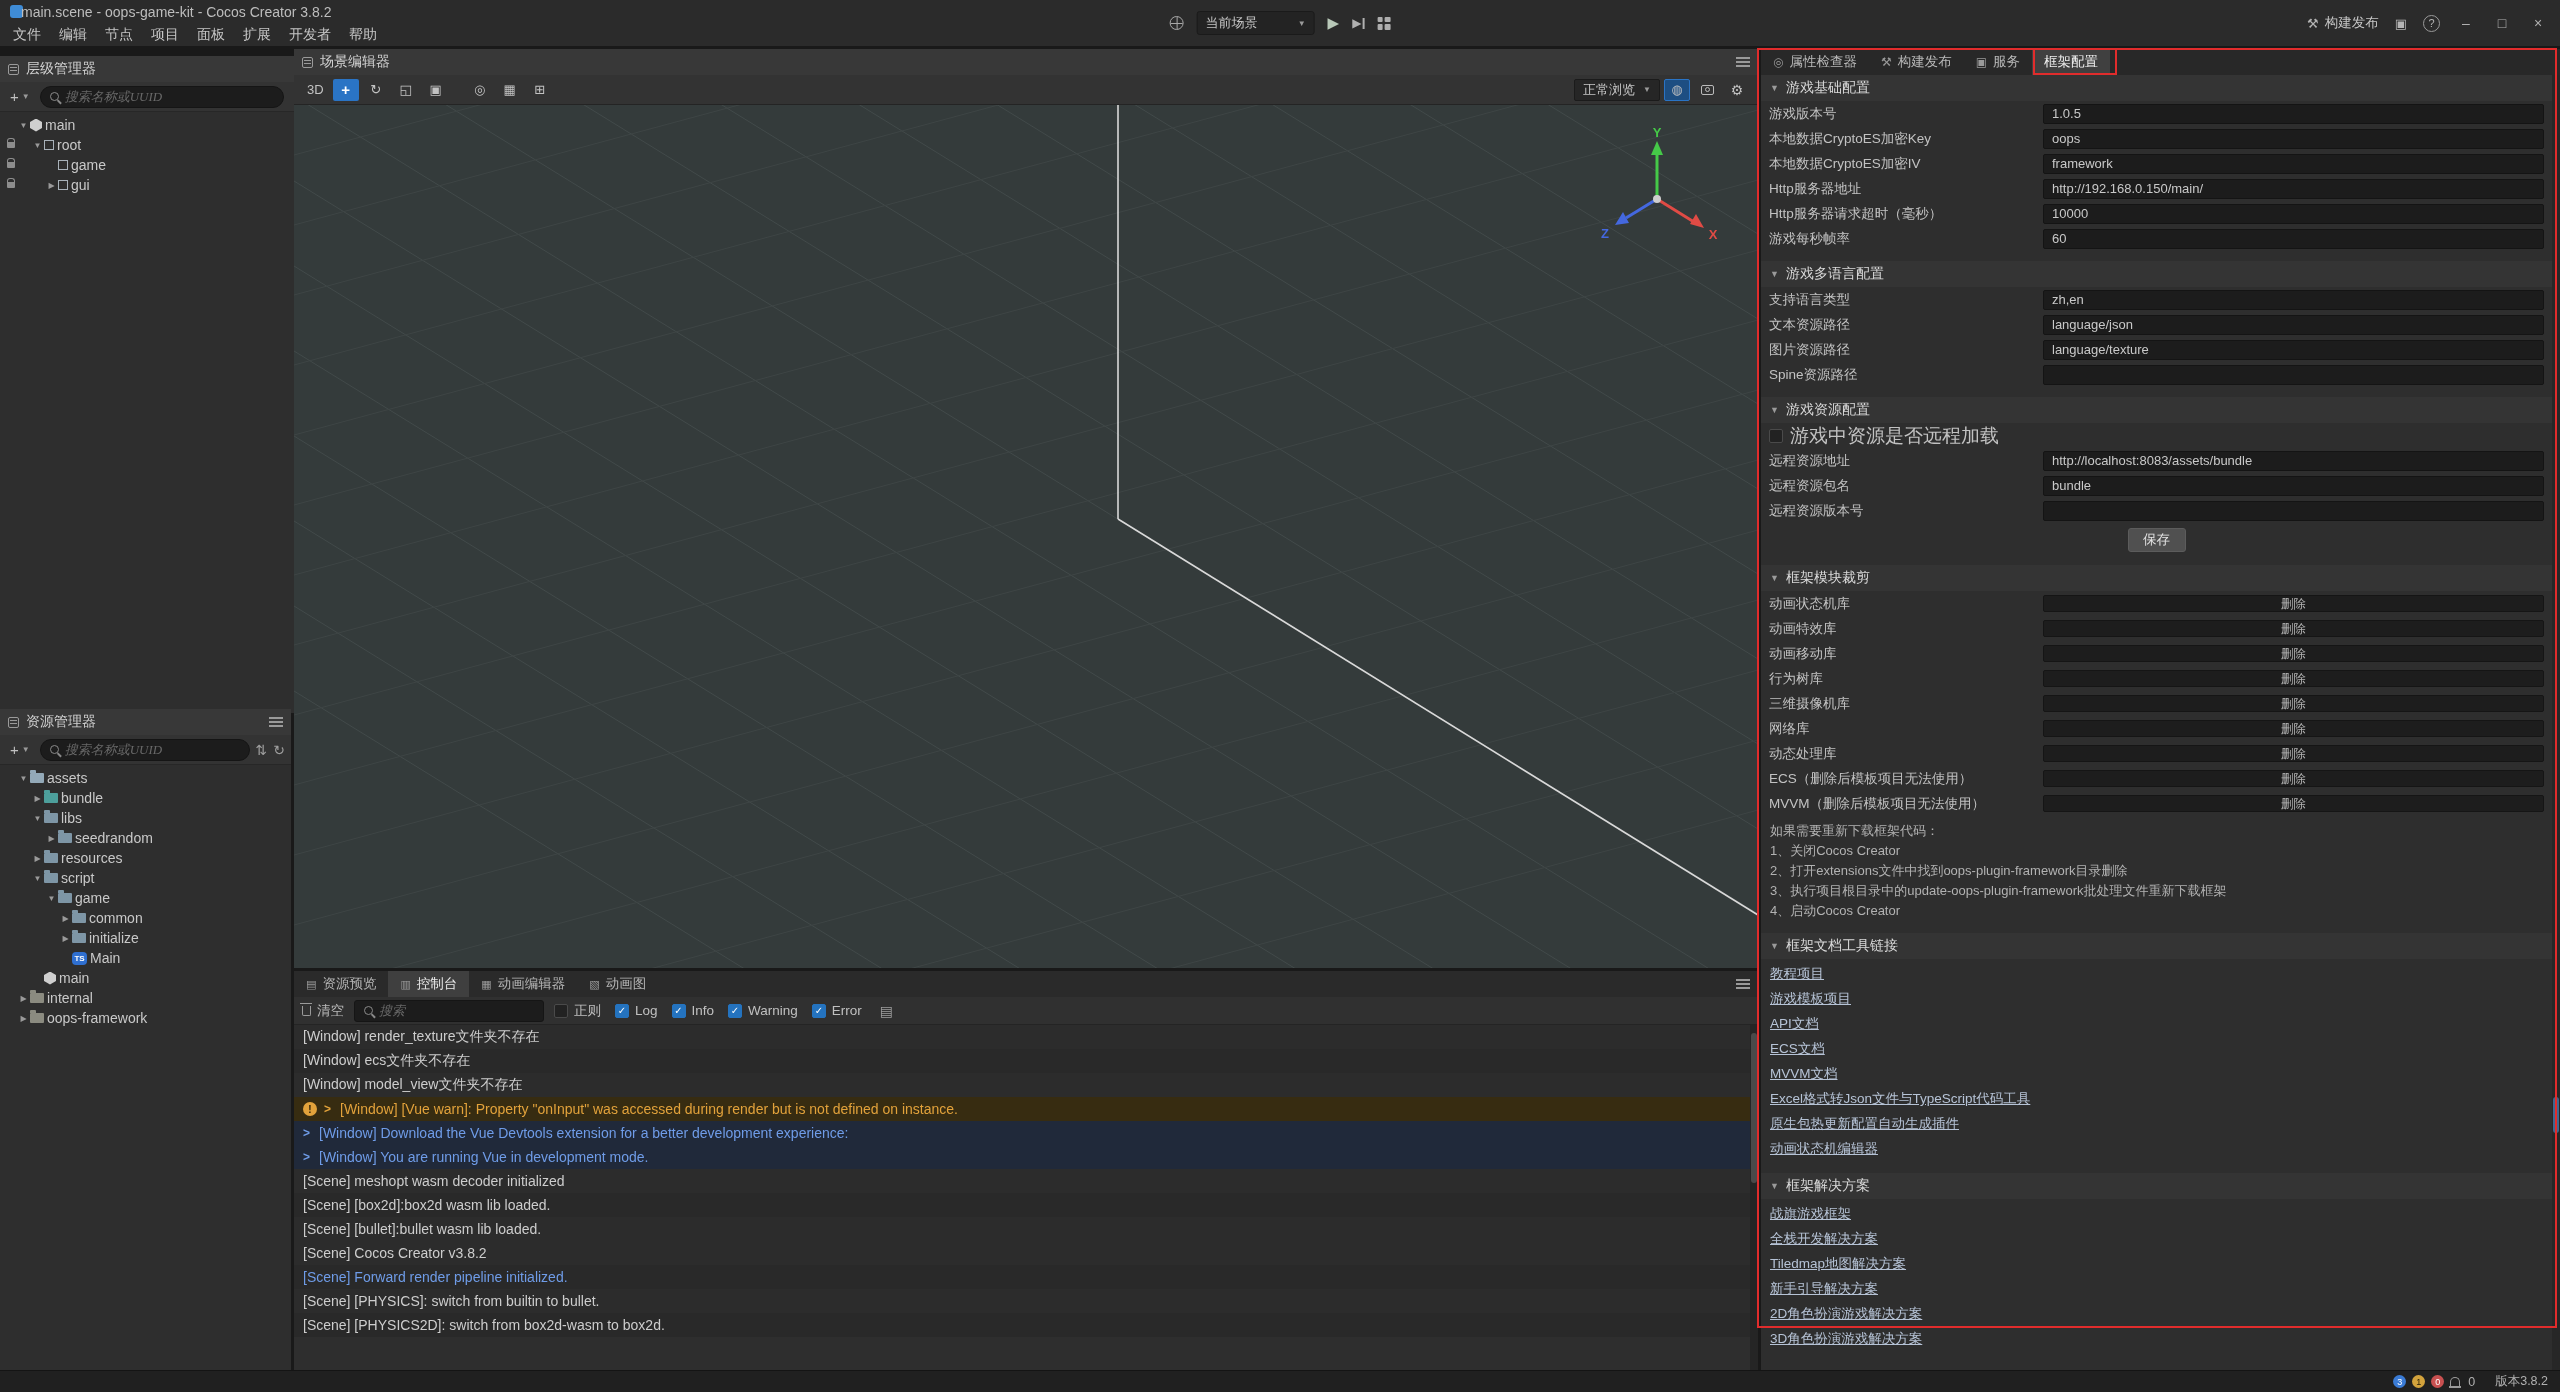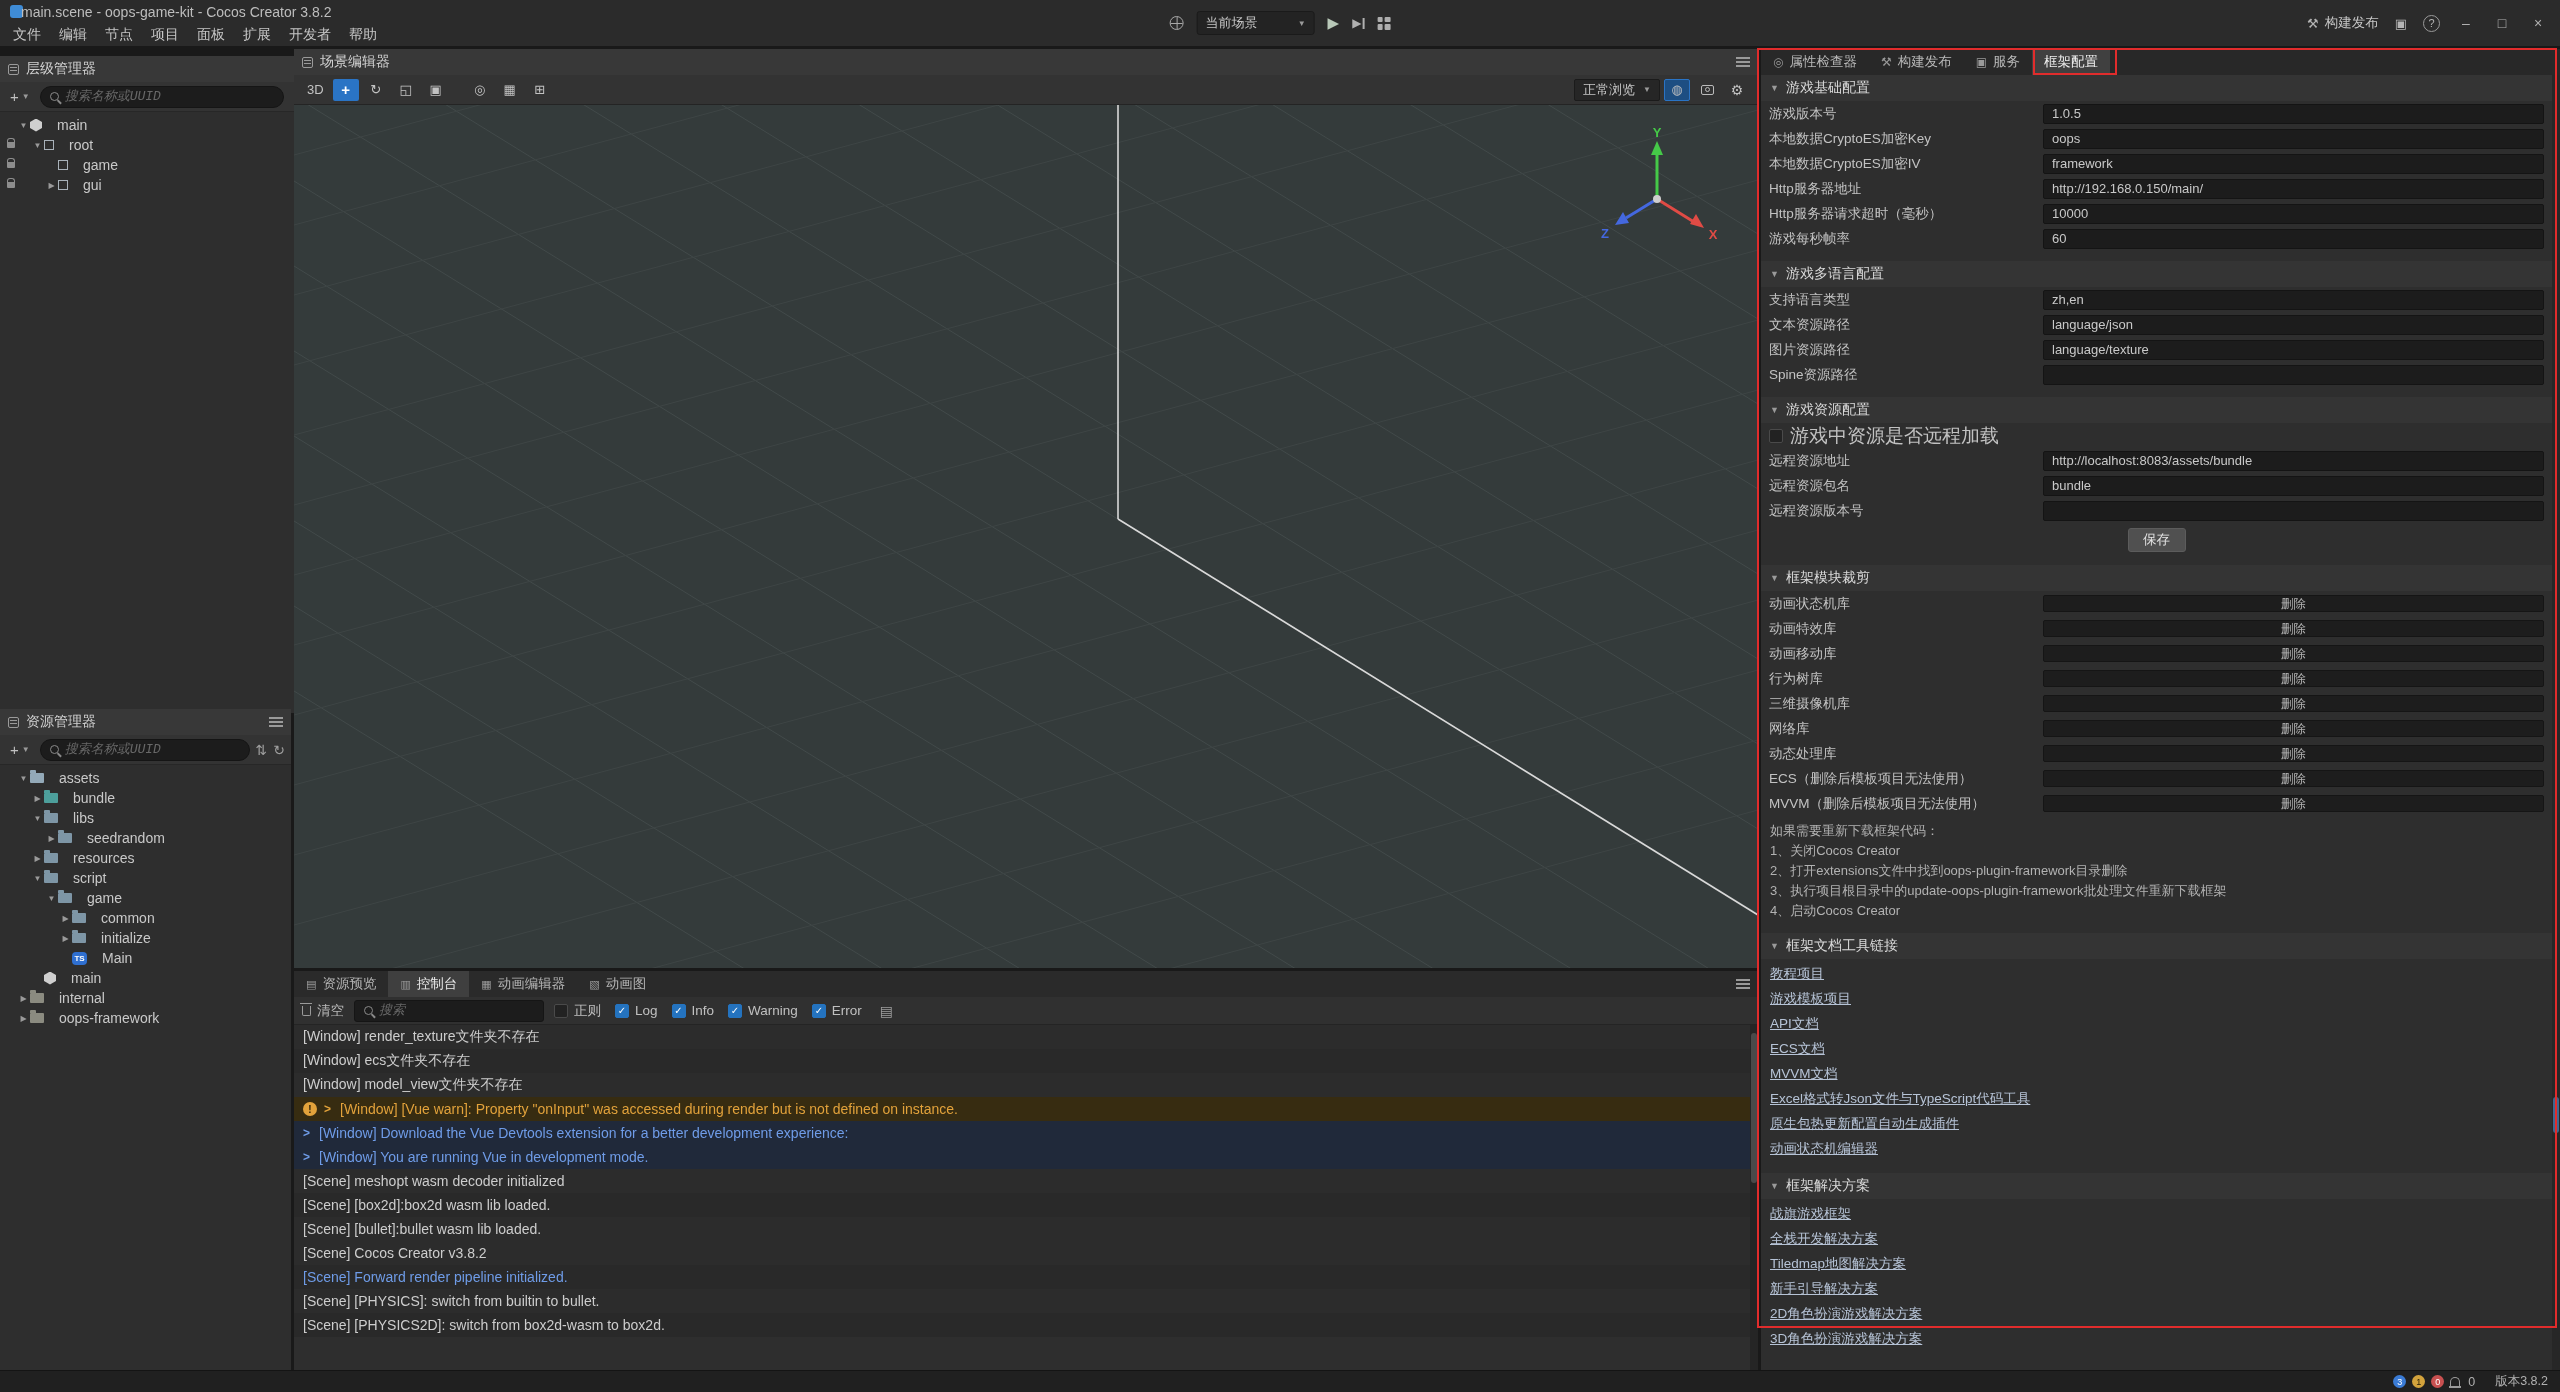--- a/index.html
+++ b/index.html
@@ -34,37 +34,37 @@
   .panel-header{height:26px;background:#383838;display:flex;align-items:center;padding:0 8px;gap:7px}
   .panel-title{font-size:14px;color:#d2d2d2}
   .panel-icon{width:11px;height:11px;border:1px solid #9a9a9a;border-radius:2px;position:relative}
   .panel-icon::before{content:"";position:absolute;left:1px;right:1px;top:2px;height:1px;background:#9a9a9a;box-shadow:0 3px 0 #9a9a9a}
   .spacer{flex:1}
   .ham{width:14px;height:10px;border-top:2px solid #9a9a9a;border-bottom:2px solid #9a9a9a;position:relative;flex:none}
   .ham::before{content:"";position:absolute;left:0;right:0;top:2px;height:2px;background:#9a9a9a}
   .panel-toolbar{height:30px;background:#333;display:flex;align-items:center;gap:6px;padding:0 6px;border-bottom:1px solid #272727}
   .add-btn{display:flex;align-items:center;gap:3px;color:#c0c0c0;font-size:15px;background:none;border:none;padding:0 4px}
   .searchbox{flex:1;height:22px;background:#1c1c1c;border:1px solid #151515;border-radius:11px;display:flex;align-items:center;gap:6px;padding:0 9px;min-width:0}
-  .searchbox input{flex:1;background:transparent;border:none;outline:none;color:#bcbcbc;font-size:13px;font-family:Liberation Mono, monospace;min-width:0}
+  .searchbox input{flex:1;background:transparent;border:none;outline:none;color:#bcbcbc;font-size:13px;font-family:Liberation Serif, serif;min-width:0}
   .searchbox input::placeholder{color:#686868;font-style:italic}
   .searchbox.console{flex:none;width:190px;border-radius:3px}
   .mag{width:9px;height:9px;border:1.5px solid #8a8a8a;border-radius:50%;position:relative;flex:none}
   .mag::after{content:"";position:absolute;width:5px;height:1.5px;background:#8a8a8a;transform:rotate(45deg);right:-4px;bottom:-2px}
   .funnel{width:0;height:0;border-left:6px solid transparent;border-right:6px solid transparent;border-top:7px solid #9a9a9a;position:relative;margin:0 4px}
   .funnel::after{content:"";position:absolute;left:-1.5px;top:-1px;width:3px;height:6px;background:#9a9a9a}
   .tool-glyph{color:#9f9f9f;font-size:14px;flex:none}
   
   .tree{padding-top:3px}
   .tree-row{height:20px;display:flex;align-items:center;font-size:14px;color:#c9c9c9;padding-left:4px;white-space:nowrap}
   .lock-slot{width:13px;display:flex;justify-content:center;flex:none}
   .lock{width:8px;height:6px;background:#8d8d8d;border-radius:1px;position:relative}
   .lock::before{content:"";position:absolute;width:6px;height:5px;border:1.5px solid #8d8d8d;border-bottom:none;border-radius:3px 3px 0 0;top:-4px;left:0}
   .t-ind{flex:none}
   .t-arrow{width:13px;font-size:8px;color:#9a9a9a;text-align:center;flex:none}
-  .t-label{margin-left:15px}
+  .t-label{margin-left:3px}
   .hex-icon{width:12px;height:13px;background:#cfcfcf;clip-path:polygon(50% 0,100% 27%,100% 73%,50% 100%,0 73%,0 27%);flex:none}
   .cube-icon{width:10px;height:10px;border:1.5px solid #a9b2ba;flex:none}
   .folder{width:14px;height:10px;background:#7e96a6;border-radius:1px;position:relative;flex:none}
   .folder::before{content:"";position:absolute;top:-3px;left:0;width:6px;height:3px;background:#7e96a6;border-radius:1px 1px 0 0}
   .folder.teal{background:#4d9f9b}.folder.teal::before{background:#4d9f9b}
   .folder.dim{background:#8b8b80}.folder.dim::before{background:#8b8b80}
   .folder.open{background:#93a9b8}.folder.open::before{background:#93a9b8}
   .ts-chip{width:15px;height:13px;background:#2f6fd0;border-radius:4px;color:#fff;font-size:8px;font-weight:bold;display:flex;align-items:center;justify-content:center;flex:none}
   
   .hierarchy-panel{left:0;top:56px;width:316px;height:657px}

